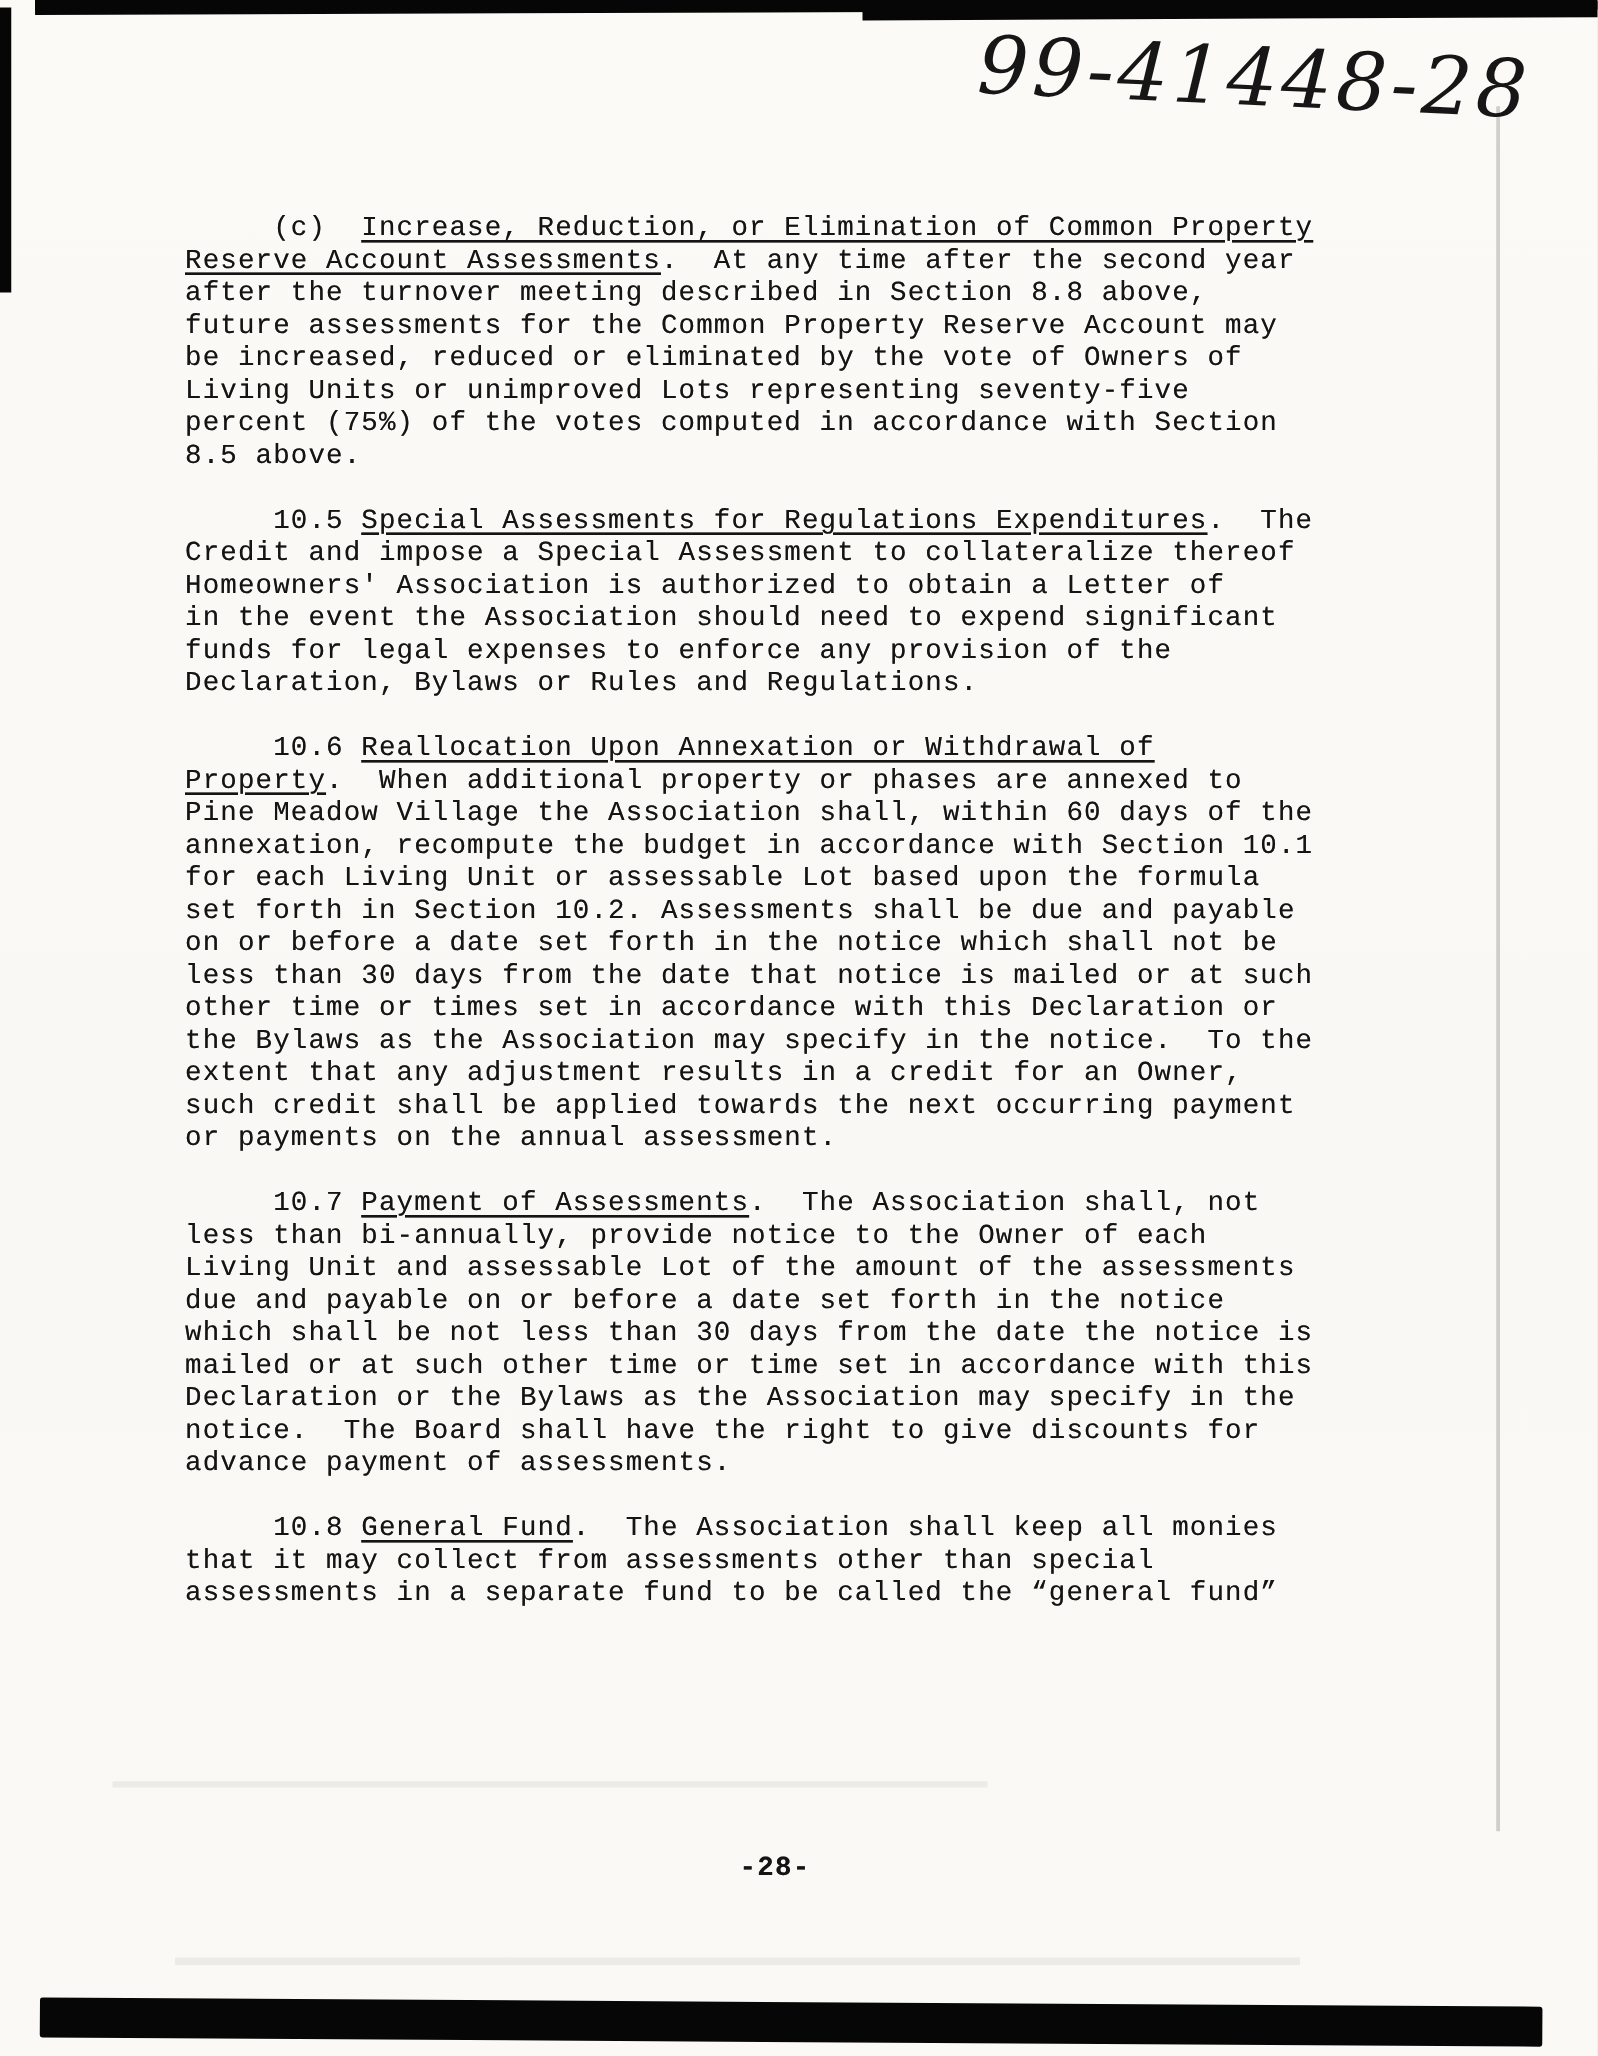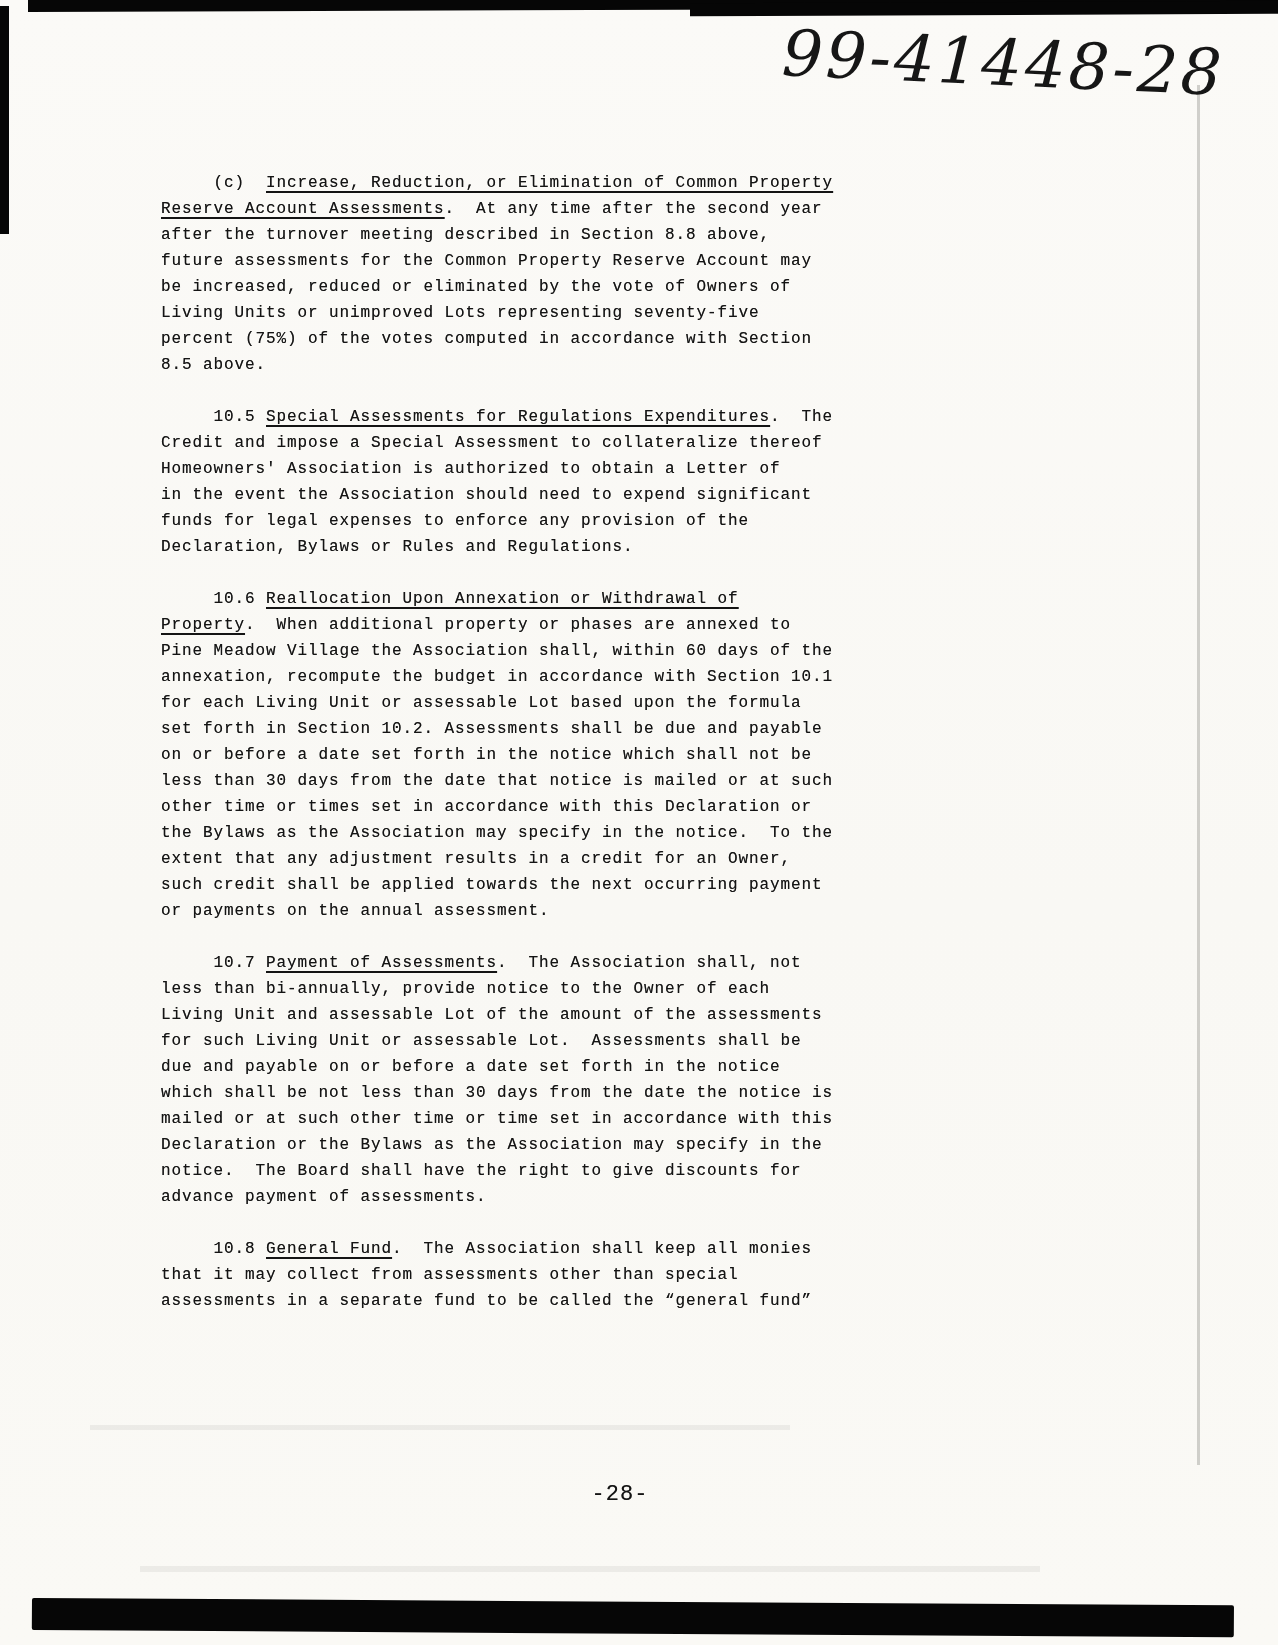--- a/index.html
+++ b/index.html
@@ -55,24 +55,24 @@
     font-style: italic;
     font-size: 64px;
     letter-spacing: 3px;
     color: #161616;
     transform: rotate(2.6deg);
     white-space: pre;
   }
   
   .doc-body {
     position: absolute;
-    left: 161px; top: 170px;
+    left: 148px; top: 170px;
     width: 944px;
     color: #141414;
-    font-size: 16px;
+    font-size: 22px;
     line-height: 26px;
     letter-spacing: 0.9px;
     text-shadow: 0 0 0.5px rgba(0,0,0,0.55);
   }
   .para { margin: 0 0 26px 0; }
   .para:last-child { margin-bottom: 12px; }
   .line { white-space: pre; }
   .u {
     text-decoration: underline;
     text-decoration-thickness: 2px;
@@ -80,20 +80,21 @@
   }
   .page-number {
     position: absolute;
     left: 148px; top: 1482px;
     width: 944px;
     text-align: center;
     color: #141414;
     font-size: 22px;
     letter-spacing: 1px;
     text-shadow: 0 0 0.5px rgba(0,0,0,0.55);
+    font-weight: bold;
   }
 </style>
 </head>
 <body>
 
 <div class="page">
 
   <div class="artifact top-bar"></div>
   <div class="artifact top-bar-thick"></div>
   <div class="artifact left-bar"></div>
@@ -135,21 +136,20 @@
         <div class="line"><span>other time or times set in accordance with this Declaration or</span></div>
         <div class="line"><span>the Bylaws as the Association may specify in the notice.  To the</span></div>
         <div class="line"><span>extent that any adjustment results in a credit for an Owner,</span></div>
         <div class="line"><span>such credit shall be applied towards the next occurring payment</span></div>
         <div class="line"><span>or payments on the annual assessment.</span></div>
       </div>
       <div class="para">
         <div class="line"><span>     10.7 </span><span class="u">Payment of Assessments</span><span>.  The Association shall, not</span></div>
         <div class="line"><span>less than bi-annually, provide notice to the Owner of each</span></div>
         <div class="line"><span>Living Unit and assessable Lot of the amount of the assessments</span></div>
-        <div class="line"><span>for such Living Unit or assessable Lot.  Assessments shall be</span></div>
         <div class="line"><span>due and payable on or before a date set forth in the notice</span></div>
         <div class="line"><span>which shall be not less than 30 days from the date the notice is</span></div>
         <div class="line"><span>mailed or at such other time or time set in accordance with this</span></div>
         <div class="line"><span>Declaration or the Bylaws as the Association may specify in the</span></div>
         <div class="line"><span>notice.  The Board shall have the right to give discounts for</span></div>
         <div class="line"><span>advance payment of assessments.</span></div>
       </div>
       <div class="para">
         <div class="line"><span>     10.8 </span><span class="u">General Fund</span><span>.  The Association shall keep all monies</span></div>
         <div class="line"><span>that it may collect from assessments other than special</span></div>

